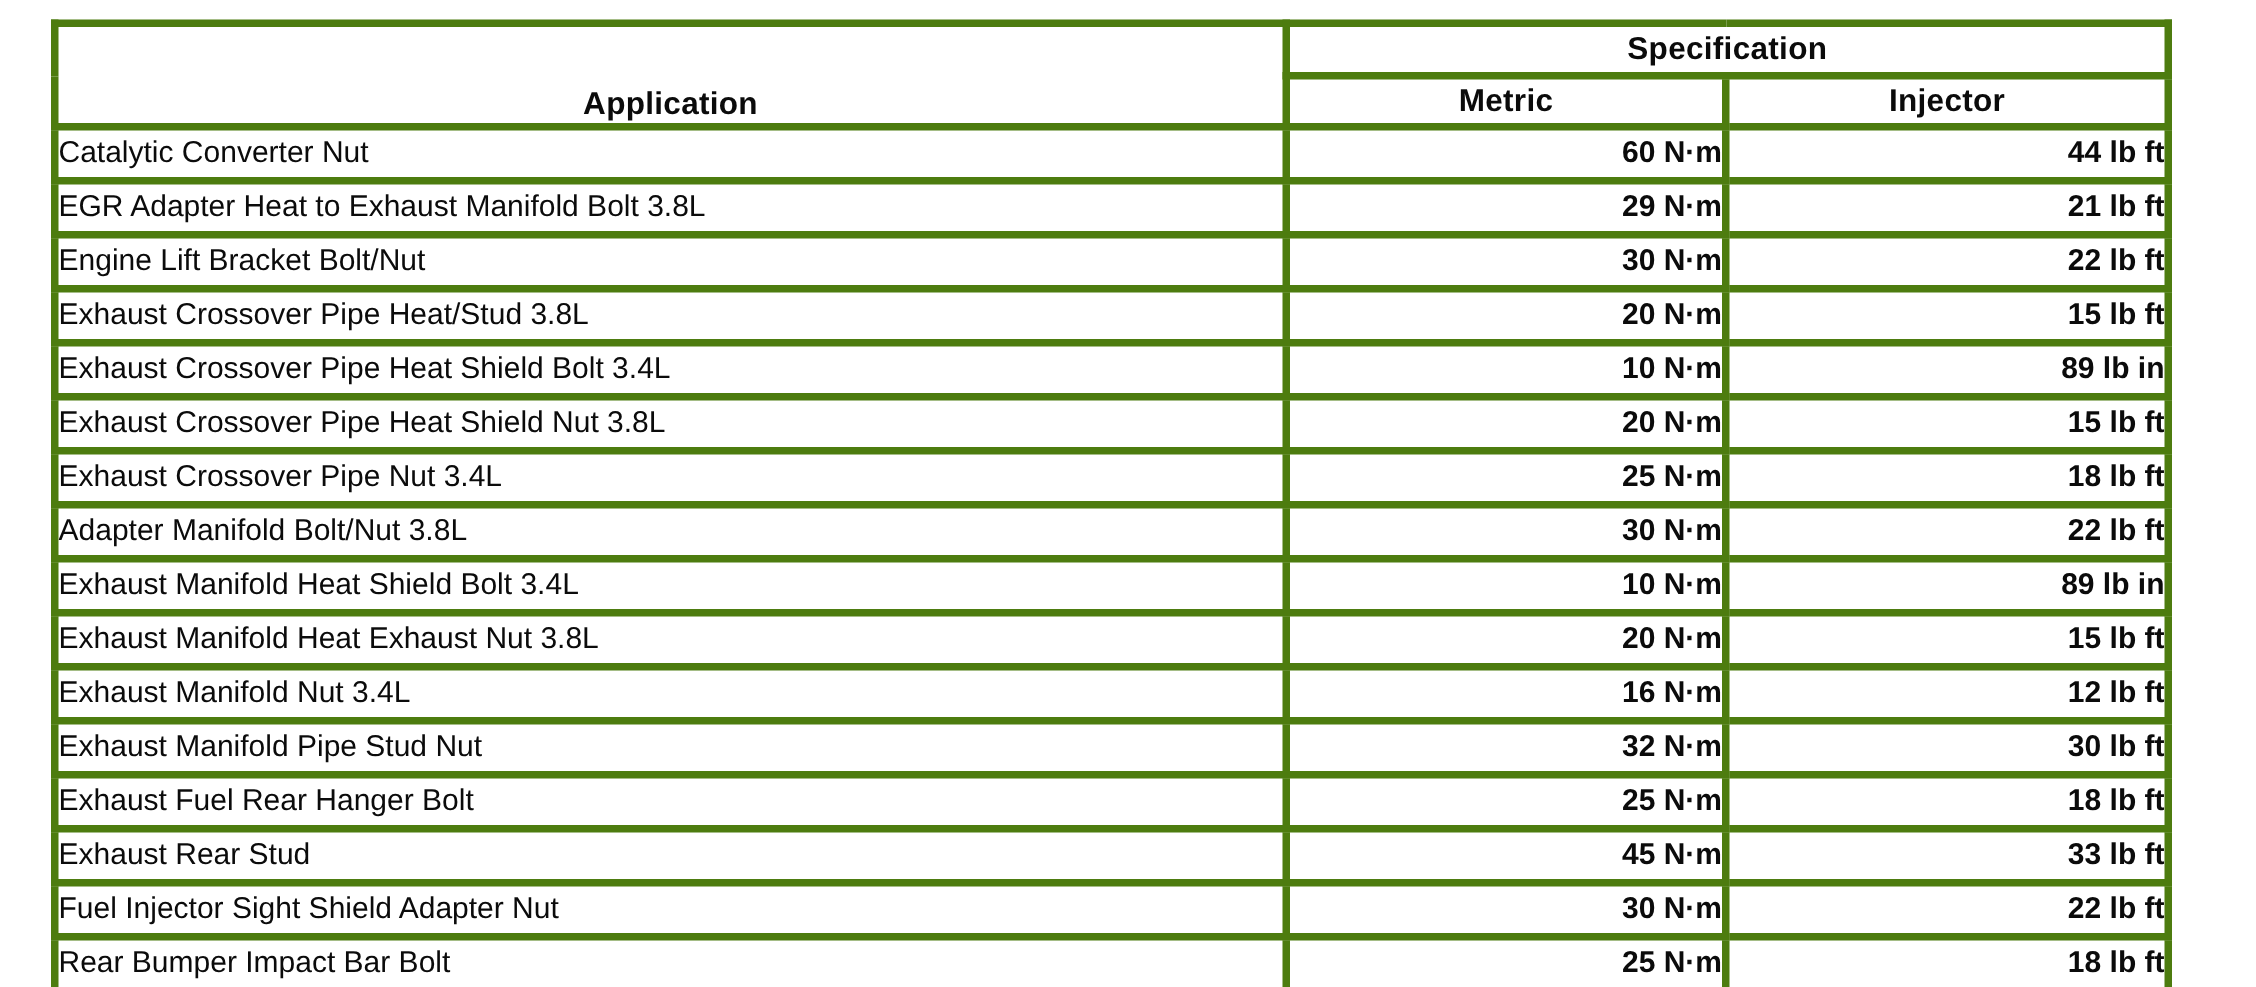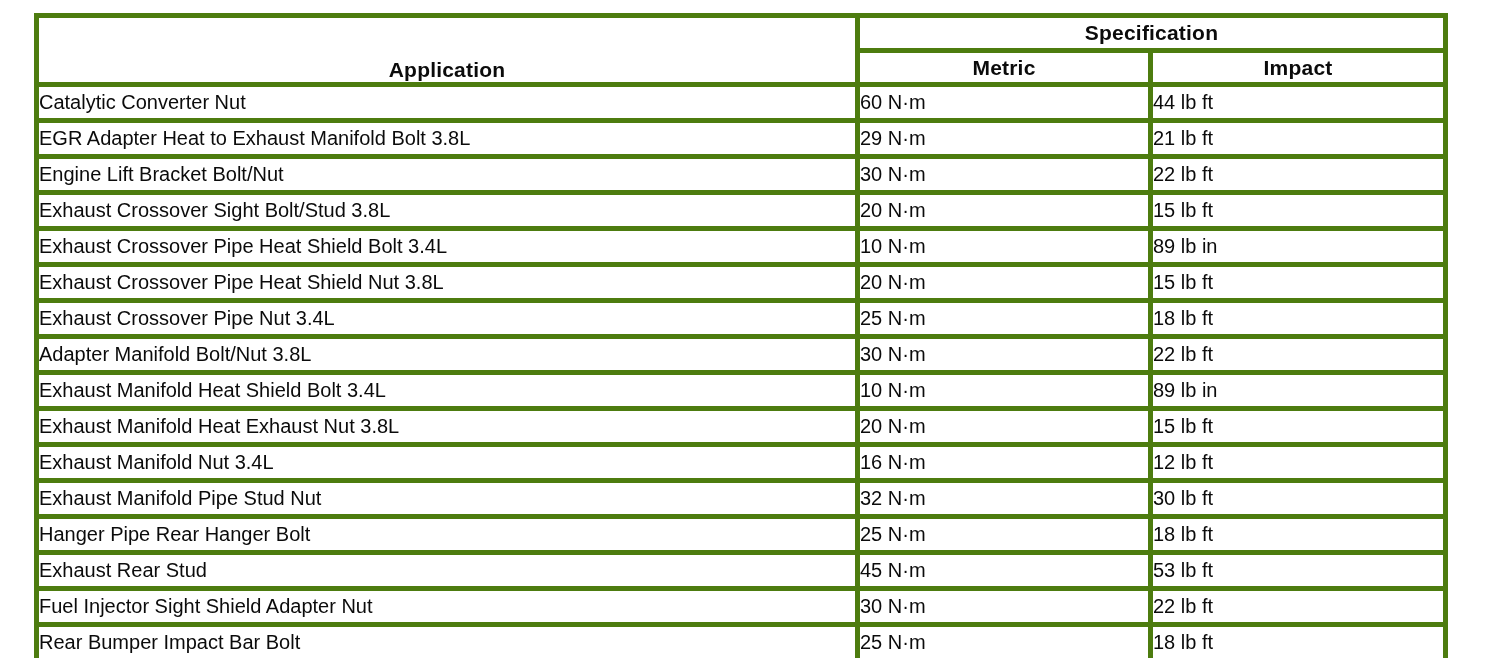--- a/index.html
+++ b/index.html
@@ -59,41 +59,42 @@
   tbody tr { height: 36px; }
   tbody td {
     font-size: 20px;
     vertical-align: middle;
   }
   td.app-cell {
     text-align: left;
     padding-left: 18px;
   }
   td.val-cell {
-    text-align: left;
+    text-align: right;
+    font-weight: bold;
   }
 </style>
 </head>
 <body>
 
 <div class="page">
   <table class="spec-table">
     <colgroup>
       <col class="col-app">
       <col class="col-metric">
       <col class="col-english">
     </colgroup>
     <thead>
       <tr class="header-row-1">
         <th class="app-header" rowspan="2">Application</th>
         <th class="spec-header" colspan="2">Specification</th>
       </tr>
       <tr class="header-row-2">
         <th class="sub-header">Metric</th>
-        <th class="sub-header">Impact</th>
+        <th class="sub-header">Injector</th>
       </tr>
     </thead>
     <tbody id="spec-tbody">
   <tr>
     <td class="app-cell">Catalytic Converter Nut</td>
     <td class="val-cell">60 N·m</td>
     <td class="val-cell">44 lb ft</td>
   </tr>
 
   <tr>
@@ -102,21 +103,21 @@
     <td class="val-cell">21 lb ft</td>
   </tr>
 
   <tr>
     <td class="app-cell">Engine Lift Bracket Bolt/Nut</td>
     <td class="val-cell">30 N·m</td>
     <td class="val-cell">22 lb ft</td>
   </tr>
 
   <tr>
-    <td class="app-cell">Exhaust Crossover Sight Bolt/Stud 3.8L</td>
+    <td class="app-cell">Exhaust Crossover Pipe Heat/Stud 3.8L</td>
     <td class="val-cell">20 N·m</td>
     <td class="val-cell">15 lb ft</td>
   </tr>
 
   <tr>
     <td class="app-cell">Exhaust Crossover Pipe Heat Shield Bolt 3.4L</td>
     <td class="val-cell">10 N·m</td>
     <td class="val-cell">89 lb in</td>
   </tr>
 
@@ -156,29 +157,29 @@
     <td class="val-cell">12 lb ft</td>
   </tr>
 
   <tr>
     <td class="app-cell">Exhaust Manifold Pipe Stud Nut</td>
     <td class="val-cell">32 N·m</td>
     <td class="val-cell">30 lb ft</td>
   </tr>
 
   <tr>
-    <td class="app-cell">Hanger Pipe Rear Hanger Bolt</td>
+    <td class="app-cell">Exhaust Fuel Rear Hanger Bolt</td>
     <td class="val-cell">25 N·m</td>
     <td class="val-cell">18 lb ft</td>
   </tr>
 
   <tr>
     <td class="app-cell">Exhaust Rear Stud</td>
     <td class="val-cell">45 N·m</td>
-    <td class="val-cell">53 lb ft</td>
+    <td class="val-cell">33 lb ft</td>
   </tr>
 
   <tr>
     <td class="app-cell">Fuel Injector Sight Shield Adapter Nut</td>
     <td class="val-cell">30 N·m</td>
     <td class="val-cell">22 lb ft</td>
   </tr>
 
   <tr>
     <td class="app-cell">Rear Bumper Impact Bar Bolt</td>

